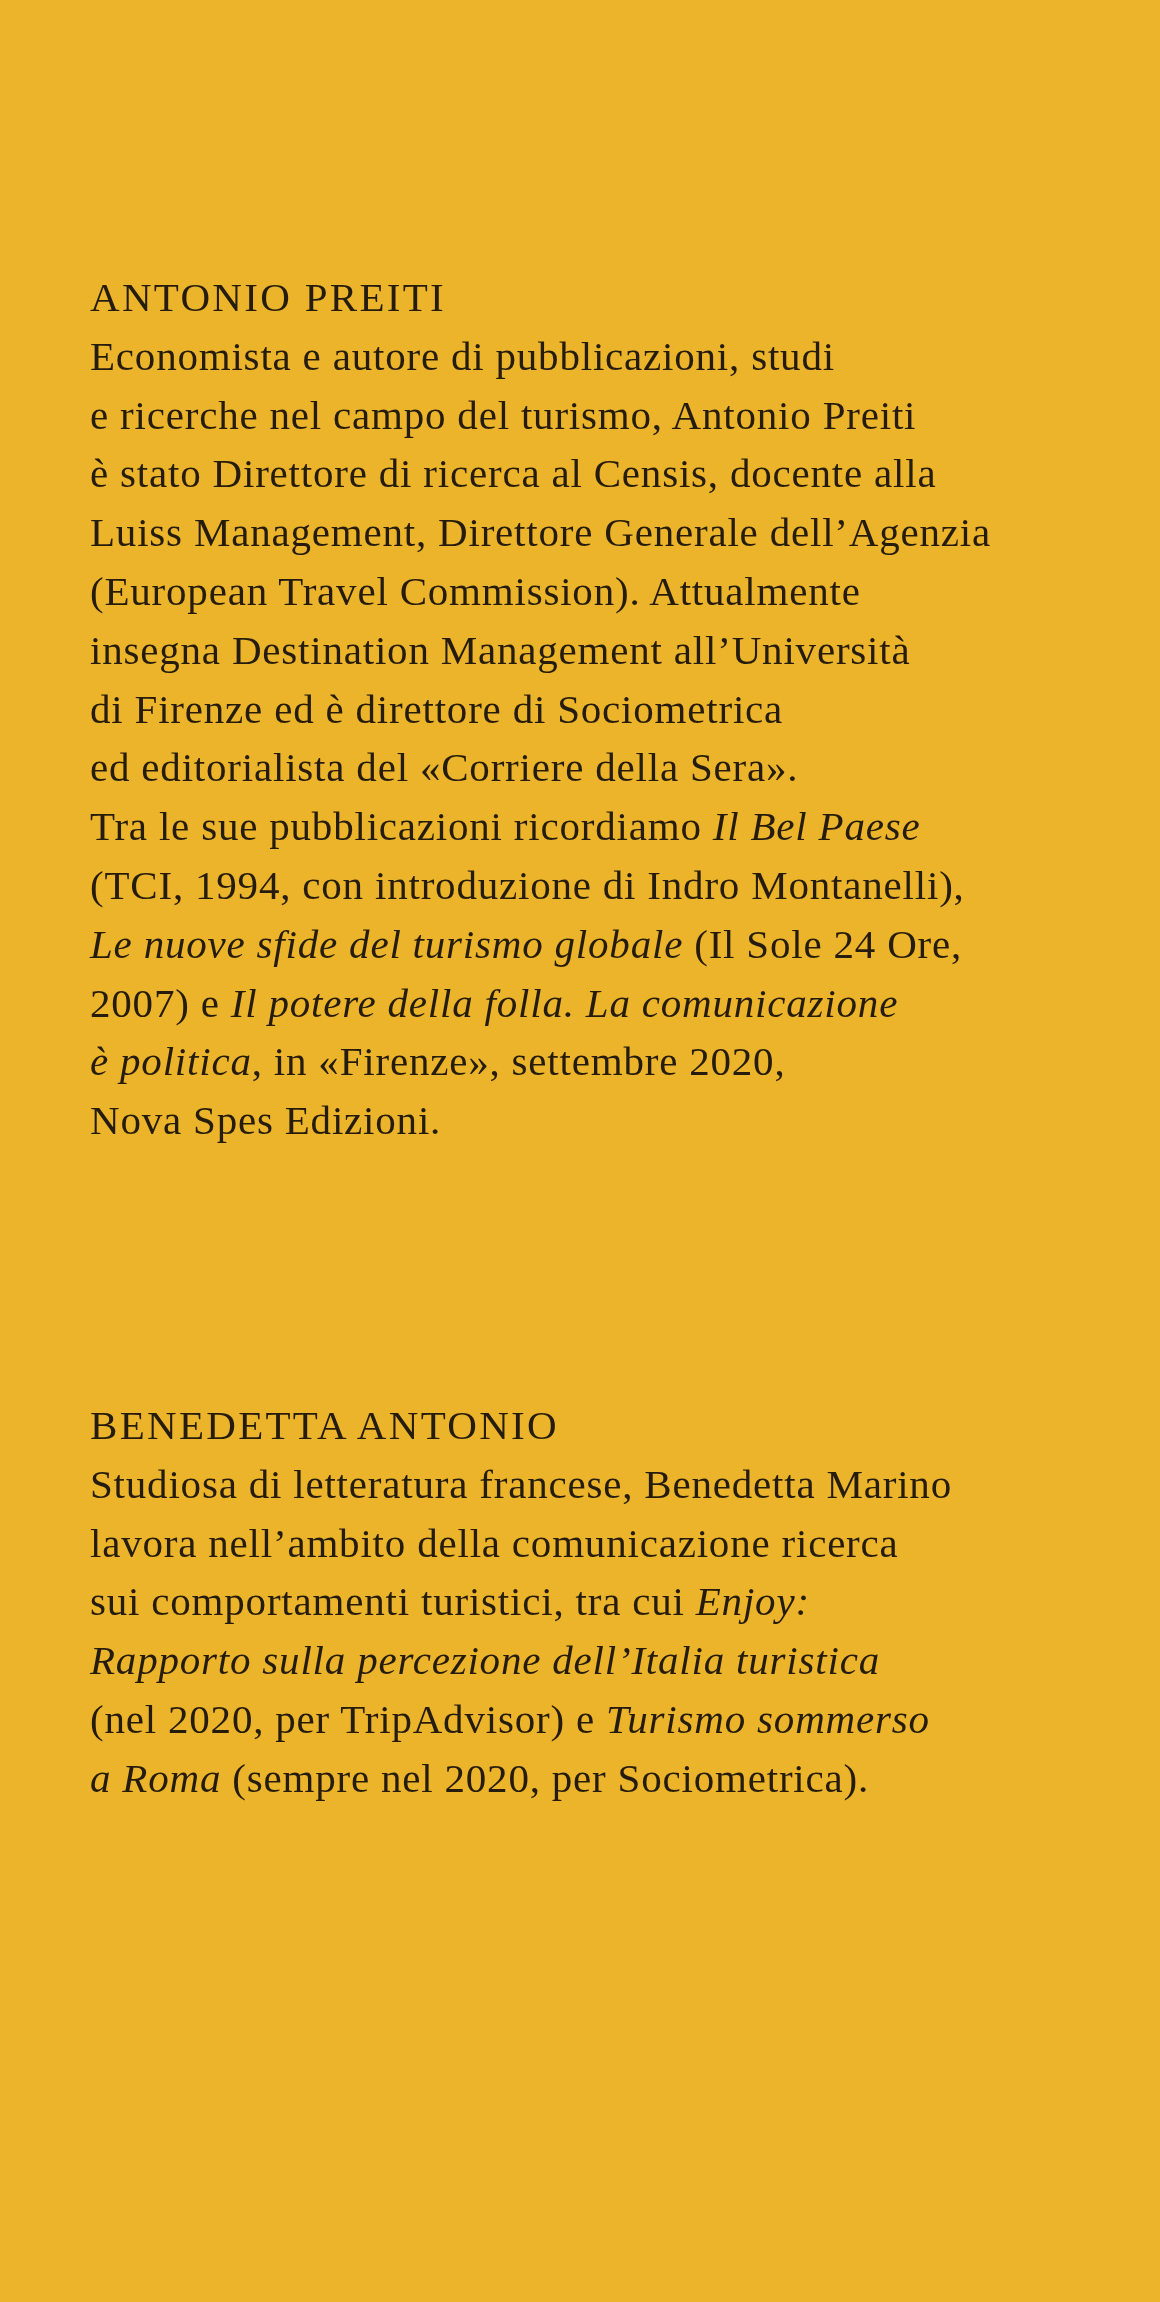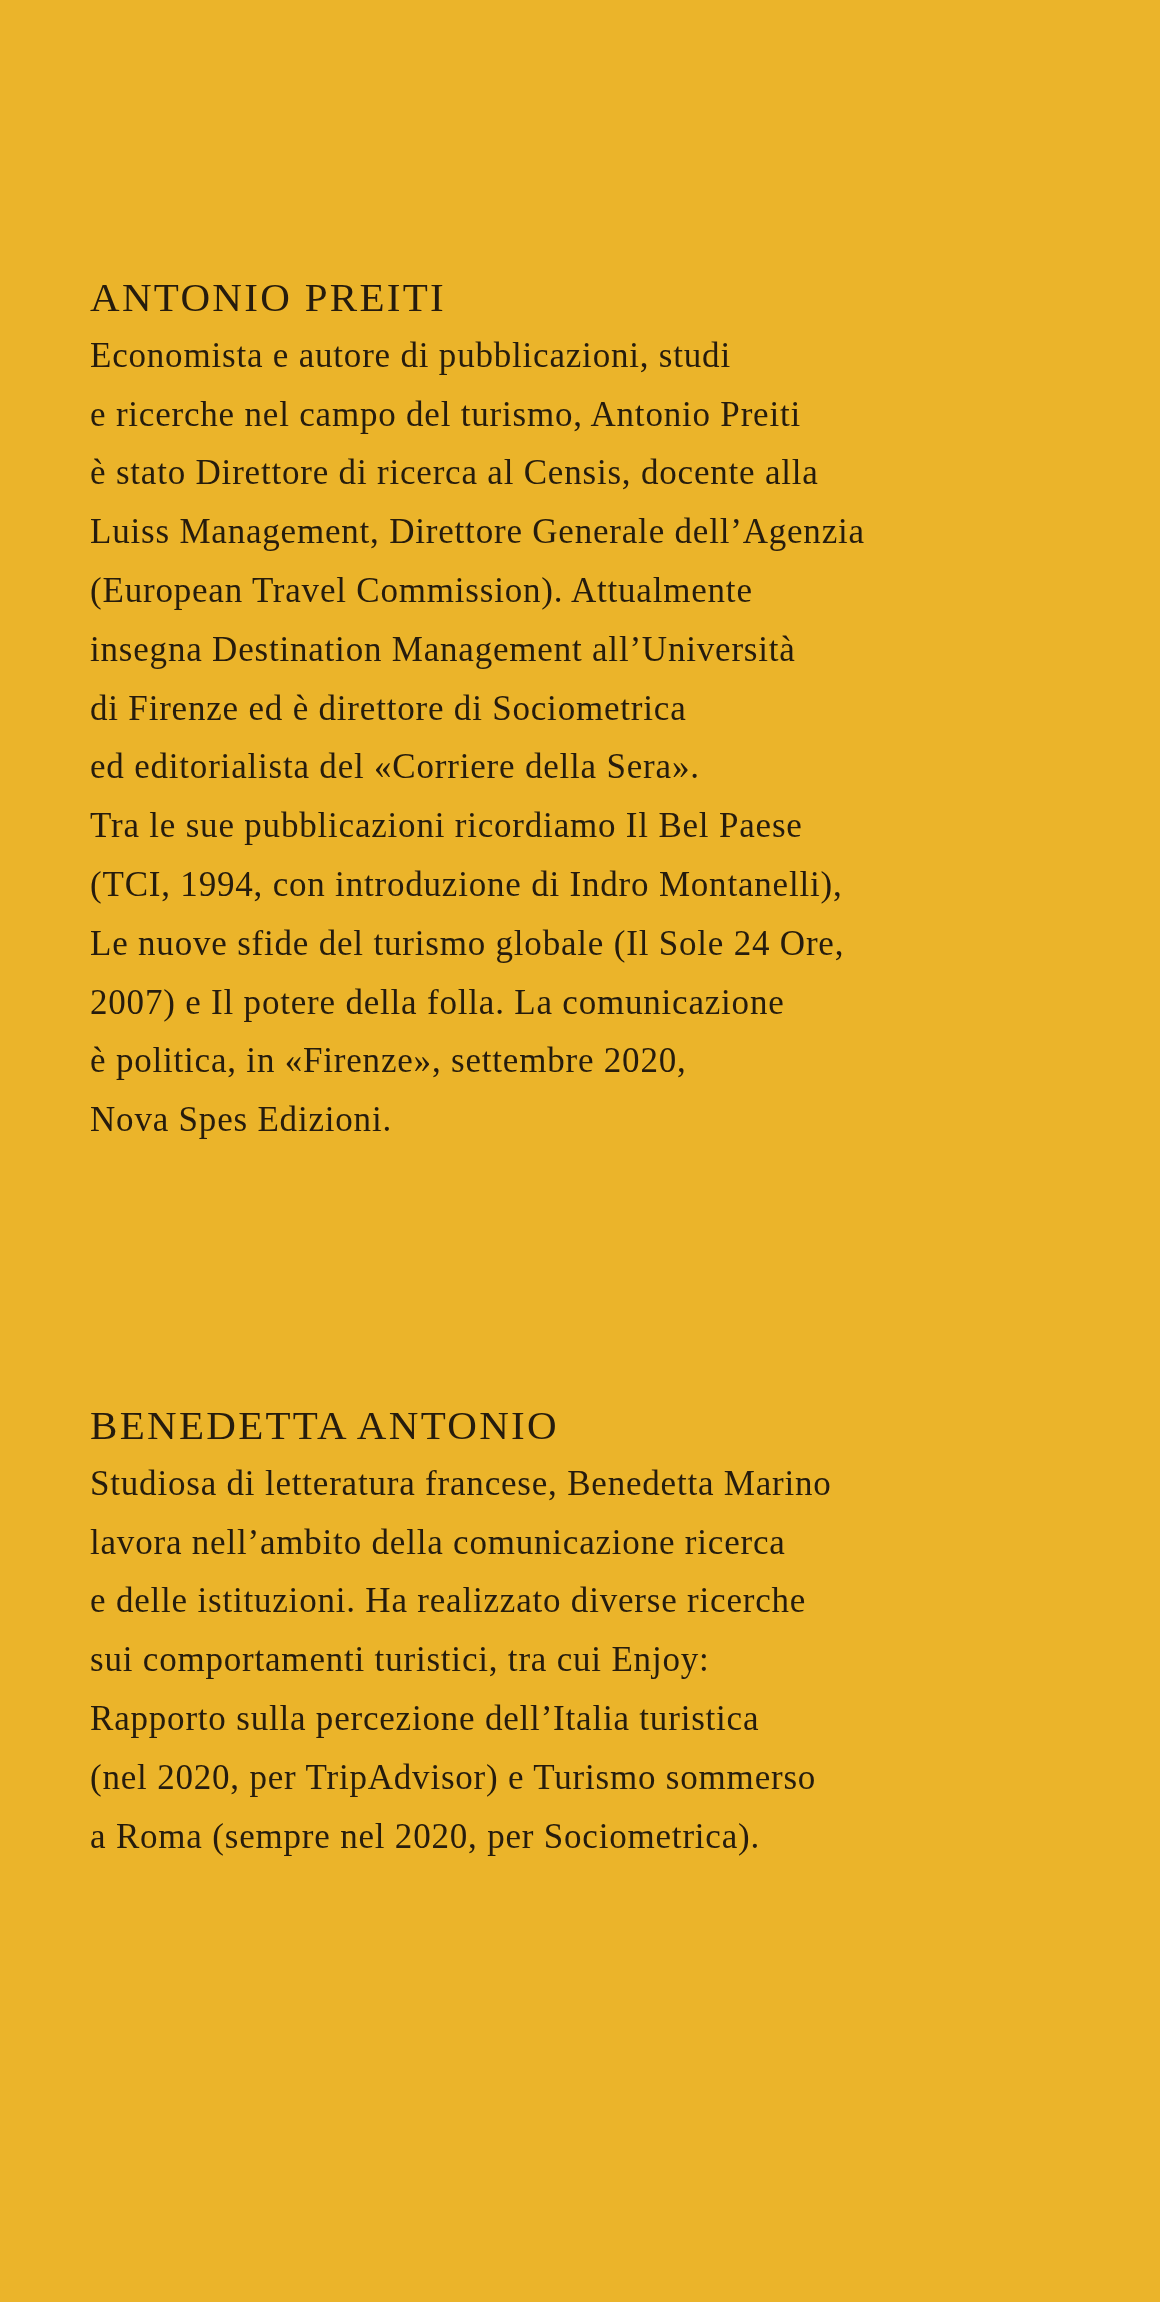--- a/index.html
+++ b/index.html
@@ -27,26 +27,27 @@
   .bio-name {
     margin: 0;
     padding: 0;
     font-size: 41px;
     font-weight: normal;
     line-height: 58.8px;
     letter-spacing: 2.3px;
     white-space: nowrap;
   }
   .line {
-    font-size: 35px;
+    font-size: 41px;
     line-height: 58.8px;
     letter-spacing: 0.8px;
     white-space: nowrap;
   }
   .it {
+    font-style: italic;
   }
 </style>
 </head>
 <body style="background-color: rgb(235, 180, 42); color: rgb(38, 28, 13);">
 
 <div class="page">
 
   <section class="bio" style="top: 268px;">
     <h2 class="bio-name">ANTONIO PREITI</h2>
     <div class="bio-lines">
@@ -65,21 +66,20 @@
         <div class="line"><span class="it">è politica</span><span>, in «Firenze», settembre 2020,</span></div>
         <div class="line"><span>Nova Spes Edizioni.</span></div>
       </div>
   </section>
 
   <section class="bio" style="top: 1396px;">
     <h2 class="bio-name">BENEDETTA ANTONIO</h2>
     <div class="bio-lines">
         <div class="line"><span>Studiosa di letteratura francese, Benedetta Marino</span></div>
         <div class="line"><span>lavora nell’ambito della comunicazione ricerca</span></div>
-        <div class="line"><span>e delle istituzioni. Ha realizzato diverse ricerche</span></div>
         <div class="line"><span>sui comportamenti turistici, tra cui </span><span class="it">Enjoy:</span></div>
         <div class="line"><span class="it">Rapporto sulla percezione dell’Italia turistica</span></div>
         <div class="line"><span>(nel 2020, per TripAdvisor) e </span><span class="it">Turismo sommerso</span></div>
         <div class="line"><span class="it">a Roma</span><span> (sempre nel 2020, per Sociometrica).</span></div>
       </div>
   </section>
 
 </div>
 
 </body></html>

